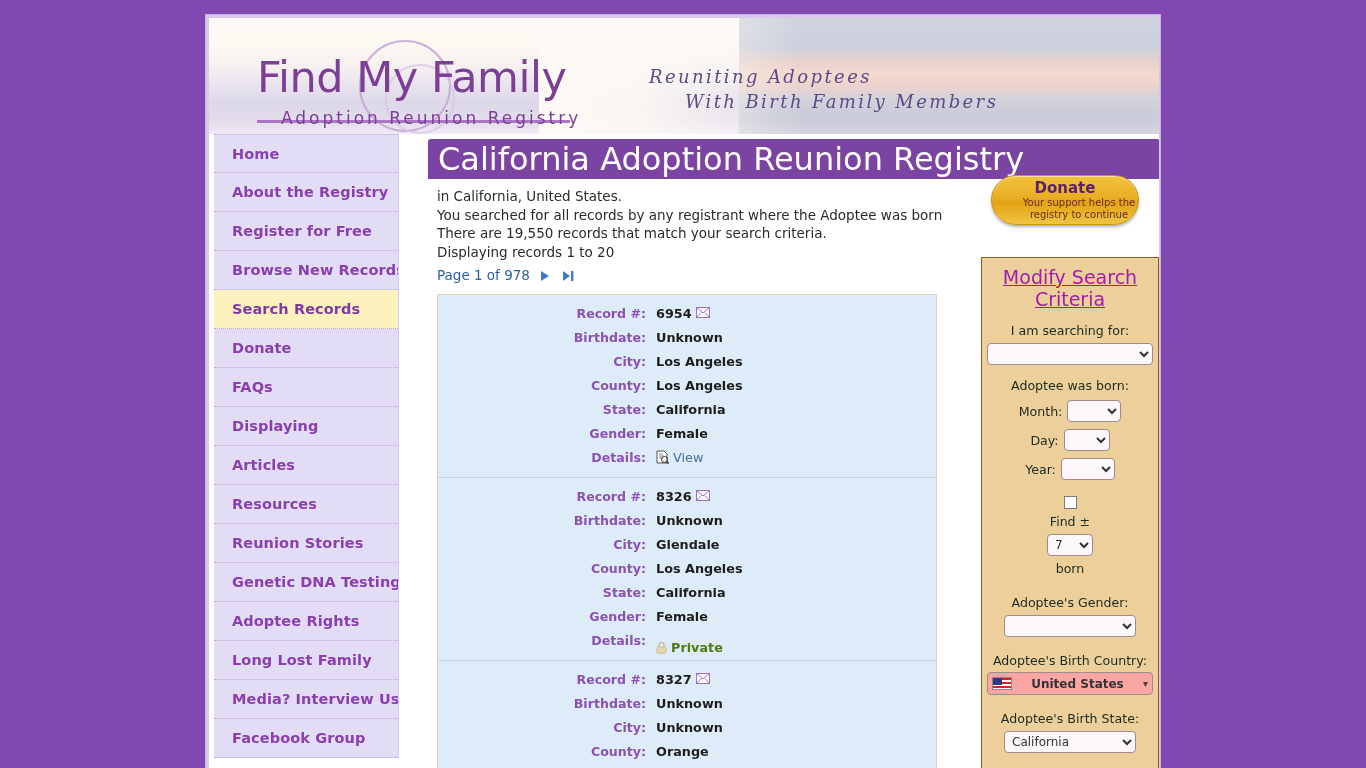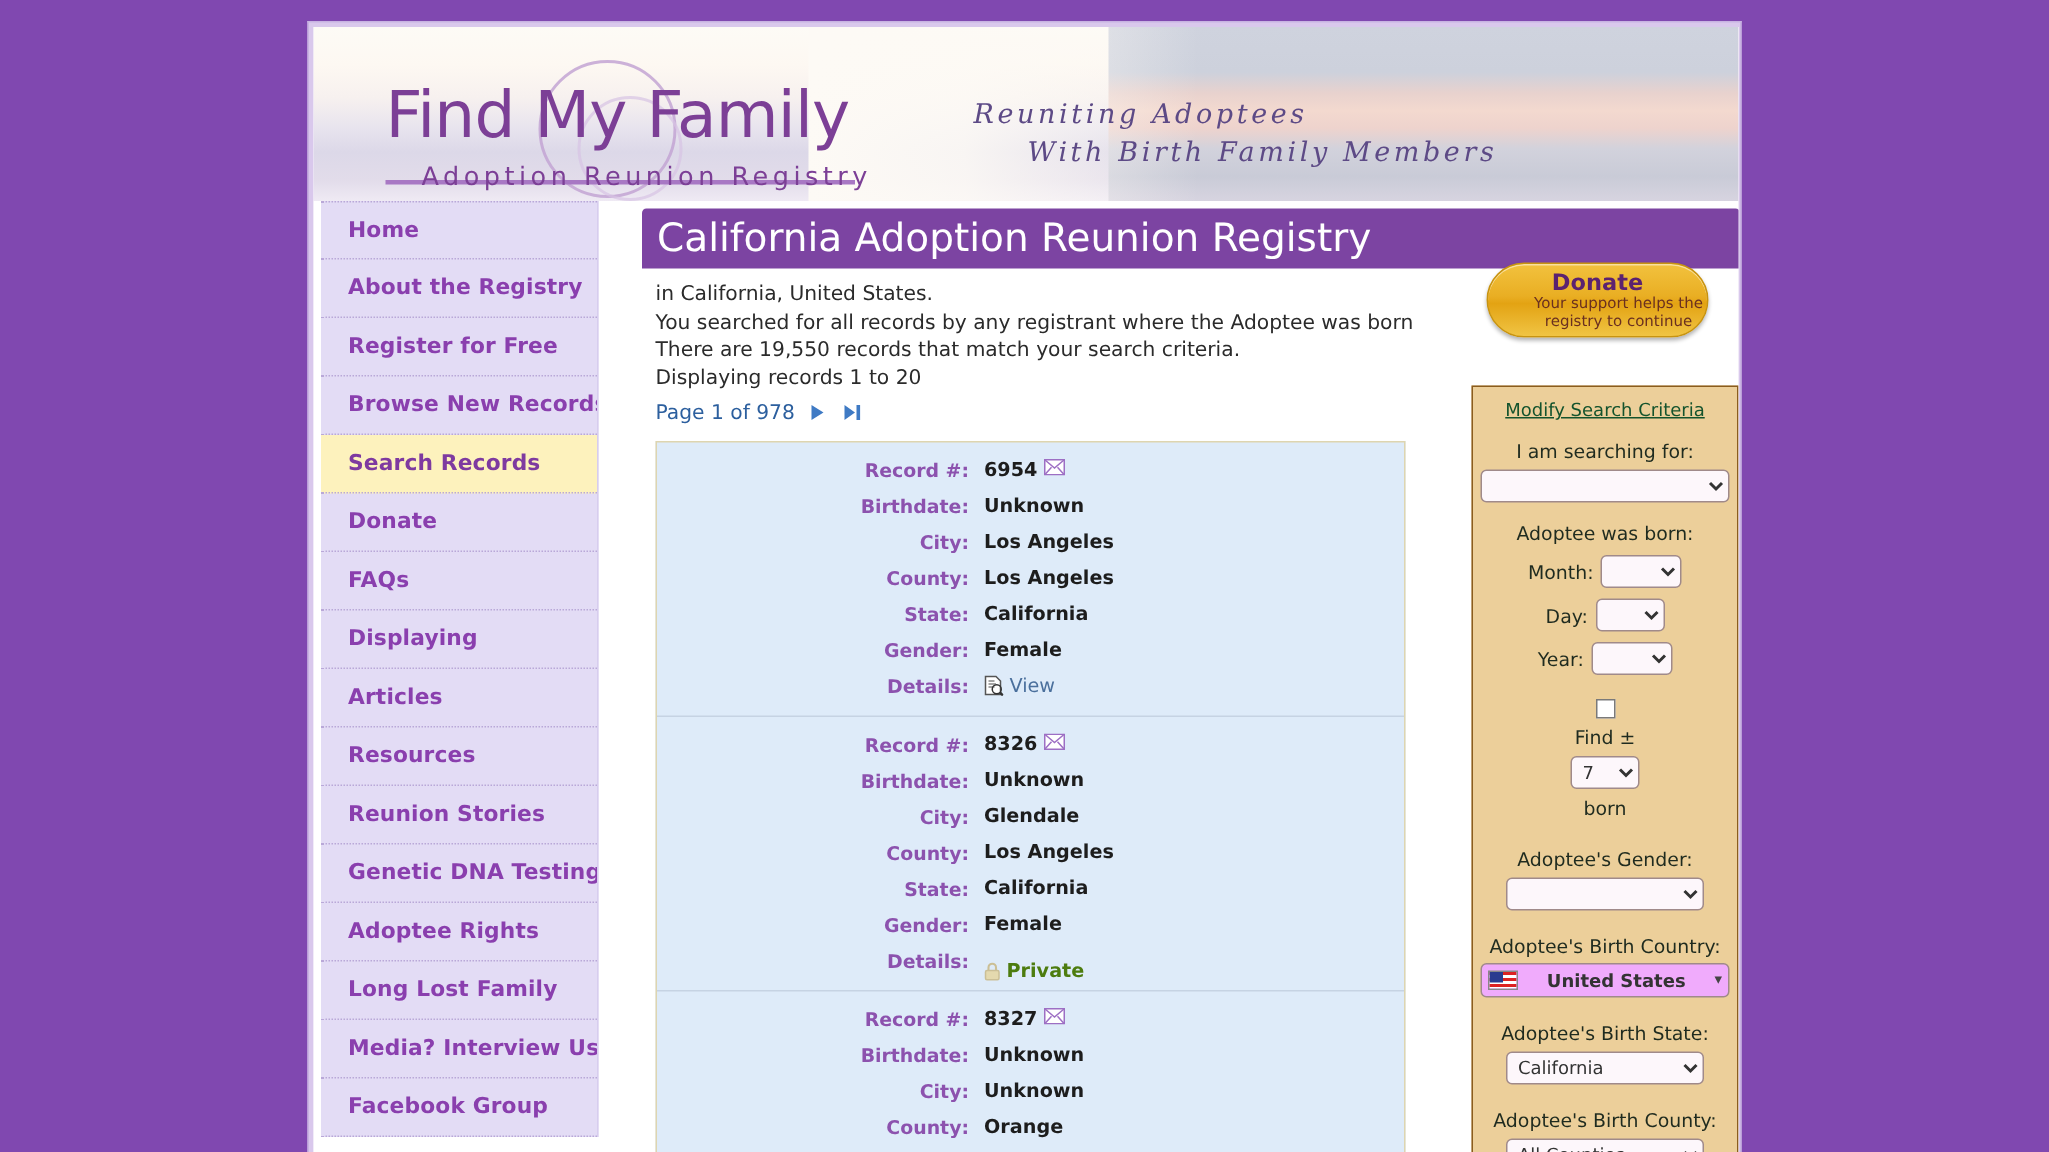--- a/index.html
+++ b/index.html
@@ -80,21 +80,21 @@
     white-space:nowrap; overflow:hidden;
   }
   .nav-item:first-child{ border-top:1px dotted #b9a8d8; }
   .nav-item.active{ background:#fdf2bd; color:#7e3aa0; }
 
   
   .main{ position:absolute; left:219px; top:0; width:540px; }
   .title-bar{
     margin-top:5px; height:40px; line-height:40px;
     background:#7c44a2; color:#ffffff;
-    font-size:26px; padding-left:10px;
+    font-size:32px; padding-left:10px;
     font-family:"DejaVu Sans", sans-serif;
     border-radius:3px 3px 0 0;
     width:732px;
   }
   .blurb{ padding:8px 0 0 9px; font-size:13.5px; color:#2b2b2b; line-height:18.6px; font-family:"DejaVu Sans",sans-serif;}
   .blurb p{ margin:0 0 0 0; }
   .pager{ padding:6px 0 0 9px; font-size:13.5px; color:#2c5f9e; font-family:"DejaVu Sans",sans-serif;}
   .pager .pg-ic{ display:inline-block; vertical-align:-2px; margin-left:6px; cursor:pointer;}
 
   .records{ margin:9px 0 0 9px; width:500px; border:1px solid #ded5b0; background:#deebf9;}
@@ -125,36 +125,36 @@
   }
   .donate-t{ font-size:15px; font-weight:bold; color:#5b2270; font-family:"DejaVu Sans",sans-serif; line-height:17px;}
   .donate-s{ font-size:10px; color:#6a3020; line-height:11.5px; font-family:"DejaVu Sans",sans-serif;margin-left:28px;}
 
   .criteria{
     margin:32px 0 0 4px; width:178px;
     background:#eccf9a; border:1px solid #8a5c1e;
     padding:8px 5px 10px 5px; text-align:center;
     font-family:"DejaVu Sans",sans-serif;
   }
-  .crit-title{ font-size:12px; color:#14532d; text-decoration:underline; cursor:pointer; }
+  .crit-title{ font-size:19px; color:#a21caf; text-decoration:underline; cursor:pointer; }
   .crit-lab{ font-size:12.6px; color:#1f2b1f; margin-top:13px; }
   select{
     font-family:"DejaVu Sans",sans-serif; font-size:12px;
     border:1px solid #a08a8a; border-radius:4px;
     background:#fdf7fb; padding:2px 3px; color:#333;
     height:22px;
   }
   .sel-wide{ width:166px; margin-top:5px; font-weight:bold; }
   .sel-mid{ width:132px; }
   .sel-sm{ width:54px; }
   .sel-xs{ width:46px; }
   .inline-row{ margin-top:7px; font-size:12.6px; color:#1f2b1f; display:flex; align-items:center; justify-content:center; gap:5px;}
   .flagsel{
     width:166px; margin-top:4px; display:flex; align-items:center;
-    border:1px solid #a08a8a; border-radius:4px; background:#f0abfc;
+    border:1px solid #a08a8a; border-radius:4px; background:#fca5a5;
     height:23px; padding:0 4px; cursor:pointer;
   }
   .flag{ width:20px; height:13px; position:relative; overflow:hidden; border:1px solid #888; flex:none;}
   .flag .stripes{ position:absolute; inset:0;
     background:repeating-linear-gradient(to bottom,#d22 0 2px,#fff 2px 4px); }
   .flag .canton{ position:absolute; left:0; top:0; width:9px; height:7px; background:#2a3b8f; }
   .flagsel .ftxt{ flex:1; text-align:center; font-size:12px; font-weight:bold; color:#333; }
   .caret{ font-size:10px; color:#444; }
   .chk{ width:13px; height:13px; border:1px solid #7a7a7a; background:#fff; display:inline-block; flex:none;}
   .env{ display:inline-block; }

